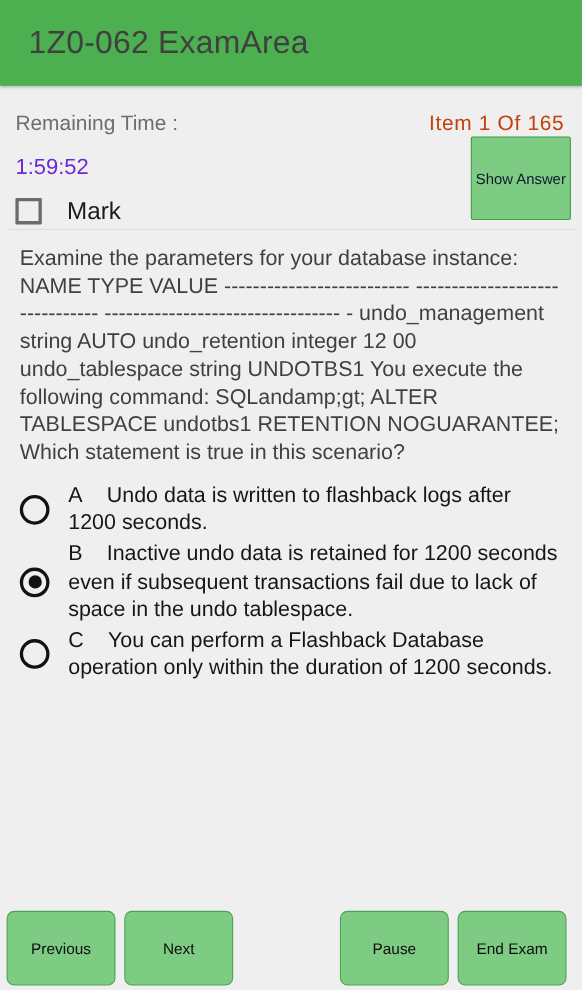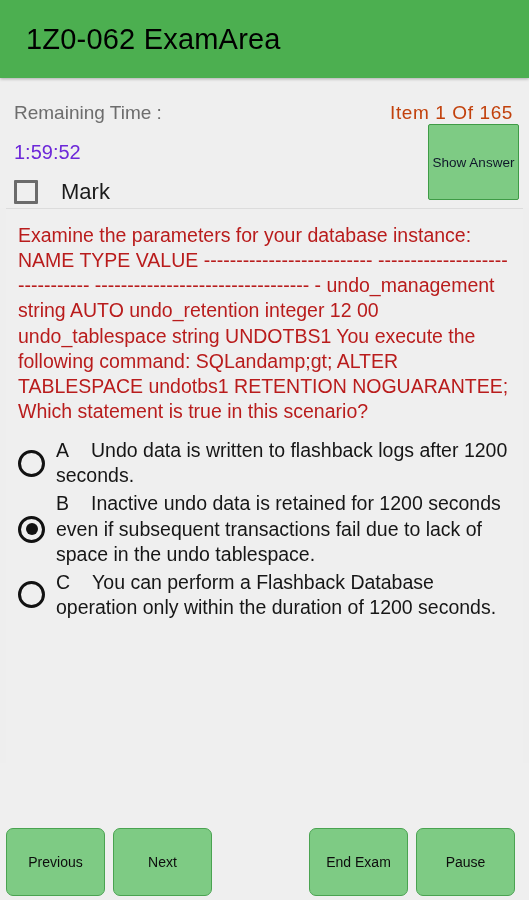--- a/index.html
+++ b/index.html
@@ -27,21 +27,21 @@
     background: #4caf50;
     display: flex;
     align-items: center;
     padding: 0 0 0 26px;
     flex: 0 0 auto;
     box-shadow: 0 1px 3px rgba(0,0,0,0.28);
     position: relative;
     z-index: 5;
   }
   .appbar-title {
-    color: #000000;
+    color: #404040;
     font-size: 29px;
     font-weight: normal;
     letter-spacing: 0.2px;
     line-height: 1;
   }
 
   
   .statusbar {
     flex: 0 0 auto;
     position: relative;
@@ -113,30 +113,30 @@
     background: #efefef;
     border-top: 1px solid #dcdcdc;
     overflow: hidden;
   }
   .content-inner {
     padding: 14px 12px 0 12px;
   }
   .stem {
     font-size: 19.5px;
     line-height: 1.29;
-    color: #b91c1c;
+    color: #404040;
     word-wrap: break-word;
     overflow-wrap: break-word;
   }
 
   .options { margin-top: 14px; }
   .option {
     display: flex;
     align-items: center;
-    gap: 11px;
+    gap: 17px;
     margin-bottom: 3px;
     cursor: pointer;
   }
   .radio {
     width: 27px;
     height: 27px;
     border: 3.5px solid #121212;
     border-radius: 50%;
     flex: 0 0 auto;
     display: flex;
@@ -224,17 +224,17 @@
             <span class="option-text"><span class="option-letter">C</span><span class="option-gap"></span>You can perform a Flashback Database operation only within the duration of 1200 seconds.</span>
           </div>
         </div>
     </div>
   </div>
 
   <div class="buttonbar">
     <div class="btn">Previous</div>
     <div class="btn">Next</div>
     <div class="spacer"></div>
+    <div class="btn">Pause</div>
     <div class="btn">End Exam</div>
-    <div class="btn">Pause</div>
   </div>
 
 </div>
 
 </body></html>

